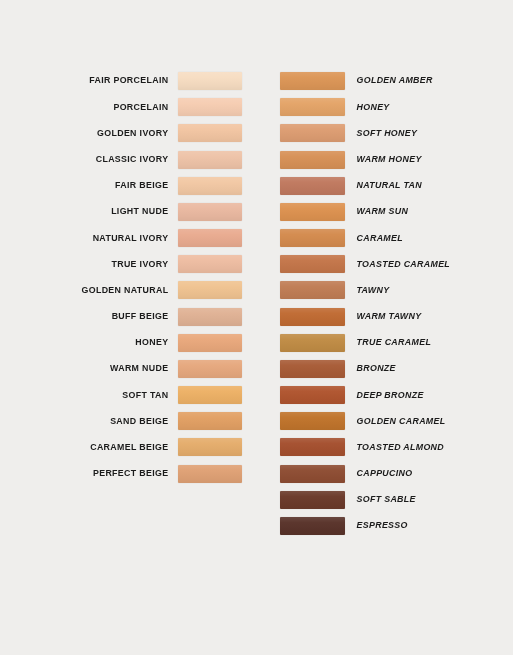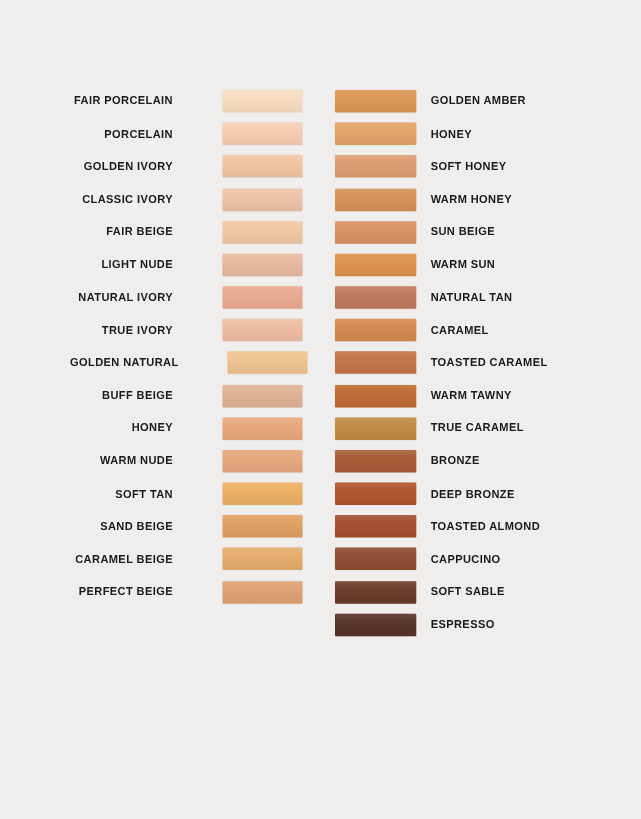--- a/index.html
+++ b/index.html
@@ -14,30 +14,30 @@
   #chart{
     position:absolute;
     left:0;top:0;
     width:513px;height:655px;
   }
   .col{
     position:absolute;
     top:68px;
   }
   #col-left{left:52px;width:190px;}
-  #col-right{left:268px;width:200px;}
+  #col-right{left:280px;width:200px;font-style:italic;}
 
   .row{
     height:26.18px;
     display:flex;
     align-items:center;
     box-sizing:border-box;
   }
   
-  #col-left .row{flex-direction:row;gap:30px;}
+  #col-left .row{flex-direction:row;}
   #col-left .label{
     flex:1 1 auto;
     text-align:right;
     padding-right:10px;
   }
   #col-left .swatch{flex:0 0 64px;}
 
   
   #col-right .row{flex-direction:row;}
   #col-right .swatch{flex:0 0 65px;}
@@ -161,56 +161,60 @@
       </div>
       <div class="row">
         <div class="swatch" style="background: rgb(221, 157, 114);"></div>
         <div class="label">SOFT HONEY</div>
       </div>
       <div class="row">
         <div class="swatch" style="background: rgb(215, 145, 87);"></div>
         <div class="label">WARM HONEY</div>
       </div>
       <div class="row">
-        <div class="swatch" style="background: rgb(216, 146, 101);"></div>
-        <div class="label">SUN BEIGE</div>
+        <div class="swatch" style="background: rgb(192, 121, 95);"></div>
+        <div class="label">NATURAL TAN</div>
       </div>
       <div class="row">
         <div class="swatch" style="background: rgb(221, 146, 80);"></div>
         <div class="label">WARM SUN</div>
       </div>
       <div class="row">
-        <div class="swatch" style="background: rgb(192, 121, 95);"></div>
-        <div class="label">NATURAL TAN</div>
-      </div>
-      <div class="row">
         <div class="swatch" style="background: rgb(212, 139, 78);"></div>
         <div class="label">CARAMEL</div>
       </div>
       <div class="row">
         <div class="swatch" style="background: rgb(196, 118, 74);"></div>
         <div class="label">TOASTED CARAMEL</div>
       </div>
       <div class="row">
+        <div class="swatch" style="background: rgb(192, 125, 85);"></div>
+        <div class="label">TAWNY</div>
+      </div>
+      <div class="row">
         <div class="swatch" style="background: rgb(192, 107, 51);"></div>
         <div class="label">WARM TAWNY</div>
       </div>
       <div class="row">
         <div class="swatch" style="background: rgb(192, 140, 69);"></div>
         <div class="label">TRUE CARAMEL</div>
       </div>
       <div class="row">
         <div class="swatch" style="background: rgb(168, 92, 55);"></div>
         <div class="label">BRONZE</div>
       </div>
       <div class="row">
         <div class="swatch" style="background: rgb(176, 85, 47);"></div>
         <div class="label">DEEP BRONZE</div>
       </div>
       <div class="row">
+        <div class="swatch" style="background: rgb(192, 116, 44);"></div>
+        <div class="label">GOLDEN CARAMEL</div>
+      </div>
+      <div class="row">
         <div class="swatch" style="background: rgb(165, 80, 47);"></div>
         <div class="label">TOASTED ALMOND</div>
       </div>
       <div class="row">
         <div class="swatch" style="background: rgb(142, 77, 51);"></div>
         <div class="label">CAPPUCINO</div>
       </div>
       <div class="row">
         <div class="swatch" style="background: rgb(107, 58, 42);"></div>
         <div class="label">SOFT SABLE</div>

